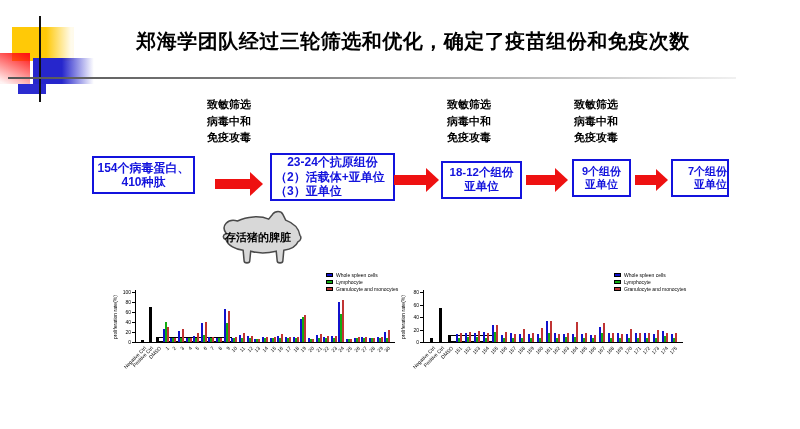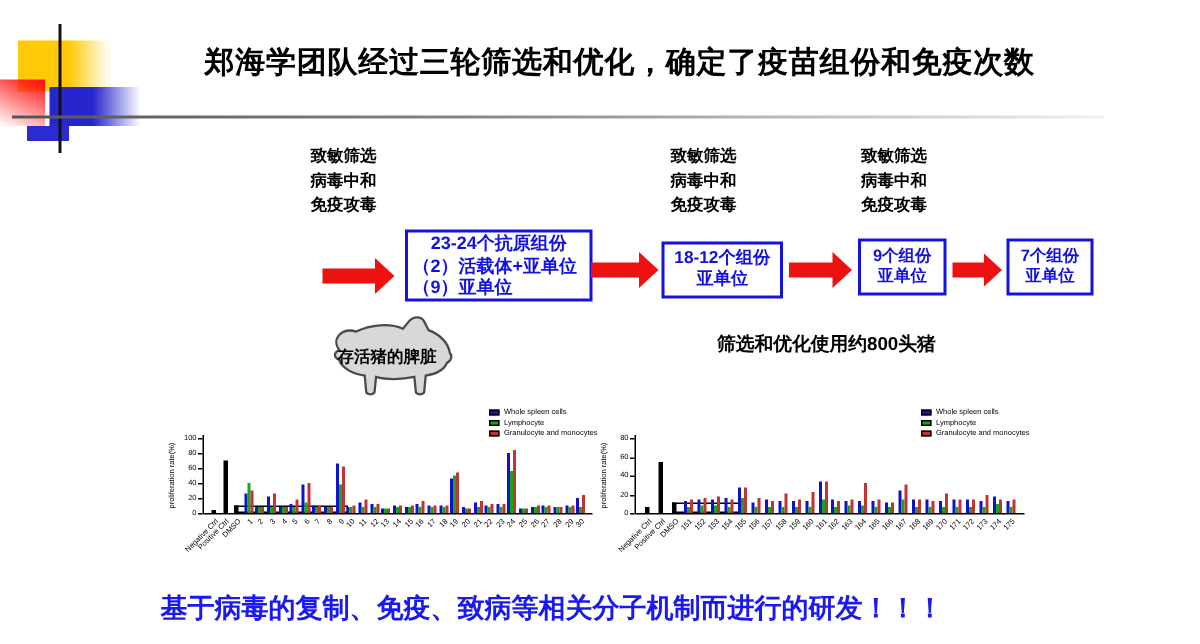--- a/index.html
+++ b/index.html
@@ -67,34 +67,38 @@
     <div>致敏筛选</div>
     <div>病毒中和</div>
     <div>免疫攻毒</div>
   </div>
   <div class="stage" style="left:574px;top:96px;">
     <div>致敏筛选</div>
     <div>病毒中和</div>
     <div>免疫攻毒</div>
   </div>
 
+  <div class="fbox" style="left:92px;top:156px;width:103px;height:38px;font-size:12px;">
+    <div>154个病毒蛋白、</div>
+    <div>410种肽</div>
+  </div>
   <div class="fbox" style="left:270px;top:153px;width:125px;height:48px;font-size:12px;">
     <div>23-24个抗原组份</div>
     <div class="l-left">（2）活载体+亚单位</div>
-    <div class="l-left">（9）亚单位</div>
+    <div class="l-left">（3）亚单位</div>
   </div>
   <div class="fbox" style="left:441px;top:161px;width:81px;height:38px;font-size:11.5px;">
     <div>18-12个组份</div>
     <div>亚单位</div>
   </div>
   <div class="fbox" style="left:572px;top:159px;width:59px;height:38px;font-size:11px;">
     <div>9个组份</div>
     <div>亚单位</div>
   </div>
-  <div class="fbox" style="left:671px;top:159px;width:58px;height:38px;font-size:11px;">
+  <div class="fbox" style="left:671px;top:159px;width:58px;height:38px;font-size:11px;align-items:flex-end;">
     <div>7个组份</div>
     <div>亚单位</div>
   </div>
 
   <div class="arrow" style="left:215px;top:172px;width:48px;height:24px;">
     <div class="ab" style="right:12px;"></div>
     <div class="ah"></div>
   </div>
   <div class="arrow" style="left:394px;top:168px;width:45px;height:24px;">
     <div class="ab" style="right:12px;"></div>
@@ -112,21 +116,20 @@
   <div class="pig-wrap">
     <svg width="104" height="62" viewBox="0 0 110 64">
       <path d="M16,26 C10,18 18,10 28,13 C38,8 52,7 61,11 L65,6 C68,2 74,2 76,6 L79,12
                C87,15 93,21 94,28 C96,30 95,34 92,35 C90,40 84,43 77,44
                L76,55 C76,58 70,58 70,55 L69,45 C60,47 49,47 42,45
                L41,55 C41,58 35,58 35,55 L34,44 C26,43 18,39 16,33 C12,31 12,28 16,26 Z" fill="#d8d8d8" stroke="#4a4a4a" stroke-width="1.6"></path>
     </svg>
     <div class="pig-label">存活猪的脾脏</div>
   </div>
 
-  <div class="note">筛选和优化使用约800头猪</div>
 
   <div class="chart" style="left:110px;top:271px;">
       <div style="position: absolute; left: 2px; top: 21px; height: 50px; font-size: 5px; color: rgb(0, 0, 0); writing-mode: vertical-rl; transform: rotate(180deg); text-align: center; line-height: 6px;">proliferation rate(%)</div>
       <div style="position: absolute; left: 25px; top: 19px; width: 1px; height: 52px; background: rgb(0, 0, 0);"></div>
       <div style="position: absolute; left: 25px; top: 71px; width: 260px; height: 1px; background: rgb(0, 0, 0);"></div>
       <div style="position: absolute; left: 22px; top: 71px; width: 3px; height: 1px; background: rgb(0, 0, 0);"></div>
       <div style="position: absolute; left: 6px; top: 68px; width: 15px; font-size: 5px; color: rgb(0, 0, 0); text-align: right; line-height: 6px;">0</div>
       <div style="position: absolute; left: 22px; top: 61px; width: 3px; height: 1px; background: rgb(0, 0, 0);"></div>
       <div style="position: absolute; left: 6px; top: 58px; width: 15px; font-size: 5px; color: rgb(0, 0, 0); text-align: right; line-height: 6px;">20</div>
       <div style="position: absolute; left: 22px; top: 51px; width: 3px; height: 1px; background: rgb(0, 0, 0);"></div>
@@ -409,15 +412,14 @@
           <div style="position: absolute; left: 0px; top: 1px; width: 7px; height: 4px; background: rgb(17, 170, 17); border: 0.5px solid rgb(0, 0, 0);"></div>
           <div style="position: absolute; left: 10px; top: 0px; font-size: 5px; color: rgb(0, 0, 0); white-space: nowrap; line-height: 7px;">Lymphocyte</div>
         </div>
         <div style="position: absolute; left: 0px; top: 14px; width: 72px; height: 7px;">
           <div style="position: absolute; left: 0px; top: 1px; width: 7px; height: 4px; background: rgb(192, 52, 52); border: 0.5px solid rgb(0, 0, 0);"></div>
           <div style="position: absolute; left: 10px; top: 0px; font-size: 5px; color: rgb(0, 0, 0); white-space: nowrap; line-height: 7px;">Granulocyte and monocytes</div>
         </div>
       </div>
     </div>
 
-  <div class="footer">基于病毒的复制、免疫、致病等相关分子机制而进行的研发！！！</div>
 
 </div>
 
 </body></html>

